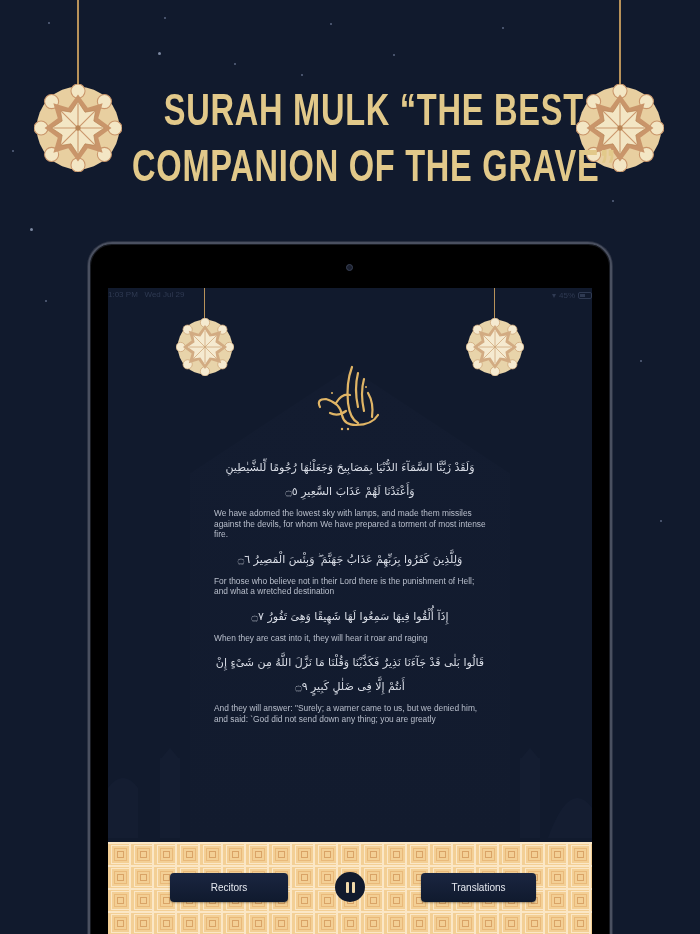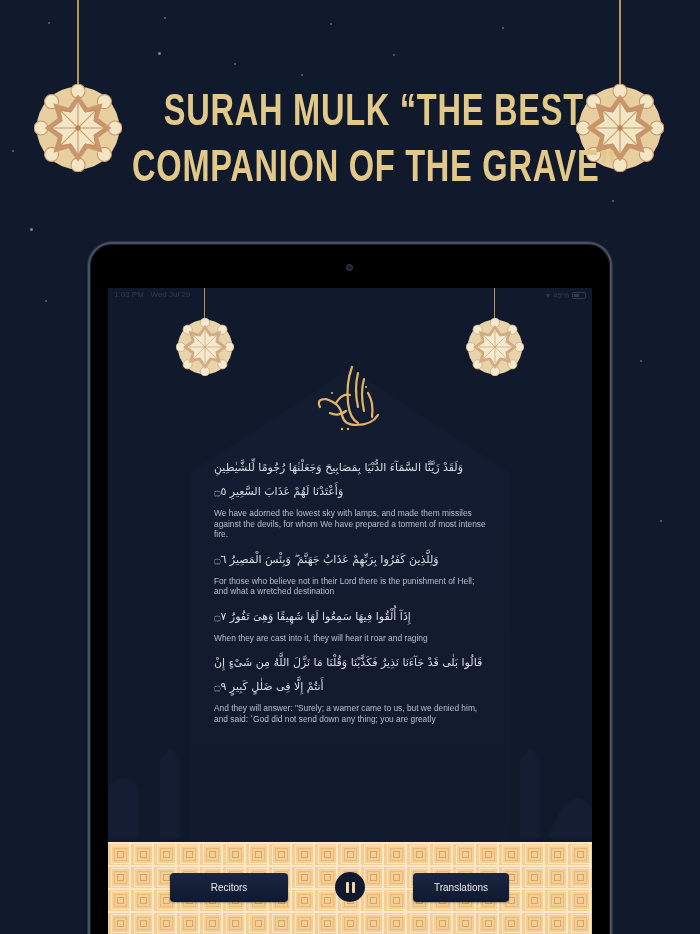--- a/index.html
+++ b/index.html
@@ -36,41 +36,41 @@
   .camera {
     position:absolute; left:346px; top:264px; width:7px; height:7px; border-radius:50%;
     background:#1a1f2e; border:1px solid #3a4256;
   }
   .screen {
     position:absolute; left:108px; top:288px; width:484px; height:646px;
     background:#111a2d; overflow:hidden;
   }
   .status-bar {
     position:absolute; left:0; top:0; width:484px; height:14px;
-    font-size:8px; color:#2f3a52; display:flex; justify-content:space-between; padding:2px 6px;
+    font-size:8px; color:#2f3a52; display:flex; justify-content:space-between; padding:2px 0;
   }
   .status-right { display:flex; gap:3px; align-items:center; }
   .battery { width:14px; height:7px; border:1px solid #2f3a52; border-radius:2px; position:relative; }
   .battery::after { content:""; position:absolute; left:1px; top:1px; width:5px; height:3px; background:#2f3a52; }
 
   .arch {
     position:absolute; left:82px; top:80px; width:320px; height:480px;
     background:linear-gradient(180deg, #131c30 0%, #121b2e 100%);
     clip-path:polygon(0 22%, 50% 0, 100% 22%, 100% 100%, 0 100%);
   }
   .mosque { position:absolute; left:0; bottom:96px; width:484px; height:90px; opacity:0.55; }
 
   .bismillah { position:absolute; left:204px; top:75px; width:76px; height:70px; }
 
   .verses {
     position:absolute; left:106px; top:168px; width:272px;
   }
   .ayah { margin-bottom:8px; }
   .arabic {
-    direction:rtl; text-align:left; color:#d9dde6;
+    direction:rtl; text-align:center; color:#d9dde6;
     font-family:"DejaVu Sans", sans-serif; font-size:11px; line-height:24px;
   }
   .translation {
     color:#b9bfcc; font-size:8.4px; line-height:10.5px; margin-top:4px;
   }
 
   
   .bottom-bar {
     position:absolute; left:0; top:554px; width:484px; height:92px;
     background-color:#f3cf95;
@@ -89,21 +89,21 @@
     content:""; position:absolute; left:9px; top:9px; width:5px; height:5px;
     border:1px solid #d9a366;
   }
   .btn {
     position:absolute; top:31px; height:29px; border-radius:4px;
     background:linear-gradient(180deg,#1a2540,#101a2e);
     color:#e6e9f0; font-size:10px; display:flex; align-items:center; justify-content:center;
     box-shadow:0 1px 2px rgba(0,0,0,.35);
   }
   .btn-recitors { left:62px; width:118px; }
-  .btn-translations { left:305px; width:96px; }
+  .btn-translations { left:313px; width:115px; }
   .pause-btn {
     position:absolute; left:227px; top:30px; width:30px; height:30px; border-radius:50%;
     background:#111a2d; display:flex; align-items:center; justify-content:center; gap:3px;
   }
   .pause-btn i { display:block; width:3px; height:11px; background:#f0d8aa; border-radius:1px; }
 </style>
 </head>
 <body>
 
 <div class="star" style="left:48px;top:22px"></div>

